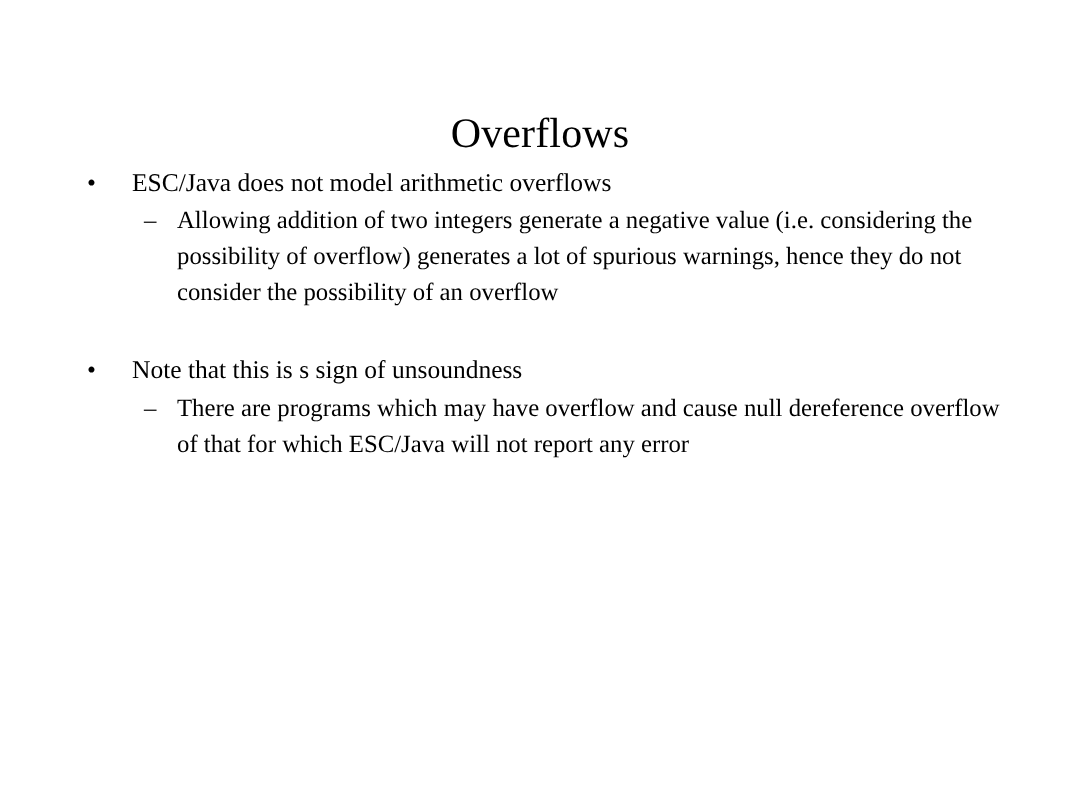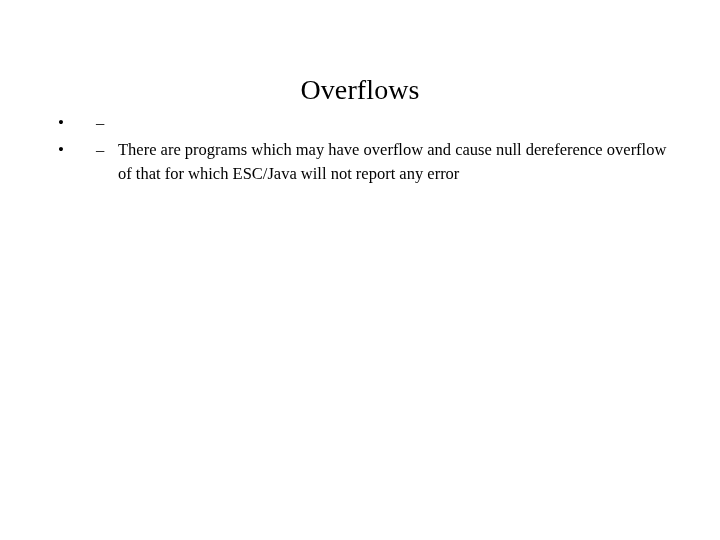--- a/index.html
+++ b/index.html
@@ -98,29 +98,32 @@
 
 <div class="slide">
 
   <h1 class="slide-title">Overflows</h1>
 
   <div class="slide-body">
 
     <div class="bullet-group">
       <div class="bullet-l1">
         <span class="marker">•</span>
+        <span class="bullet-text">ESC/Java does not model arithmetic overflows</span>
       </div>
       <div class="bullet-l2">
         <span class="marker">–</span>
+        <span class="bullet-text">Allowing addition of two integers generate a negative value (i.e. considering the possibility of overflow) generates a lot of spurious warnings, hence they do not consider the possibility of an overflow</span>
       </div>
     </div>
 
     <div class="bullet-group group-gap">
       <div class="bullet-l1">
         <span class="marker">•</span>
+        <span class="bullet-text">Note that this is s sign of unsoundness</span>
       </div>
       <div class="bullet-l2">
         <span class="marker">–</span>
         <span class="bullet-text">There are programs which may have overflow and cause null dereference overflow of that for which ESC/Java will not report any error</span>
       </div>
     </div>
 
   </div>
 </div>
 

